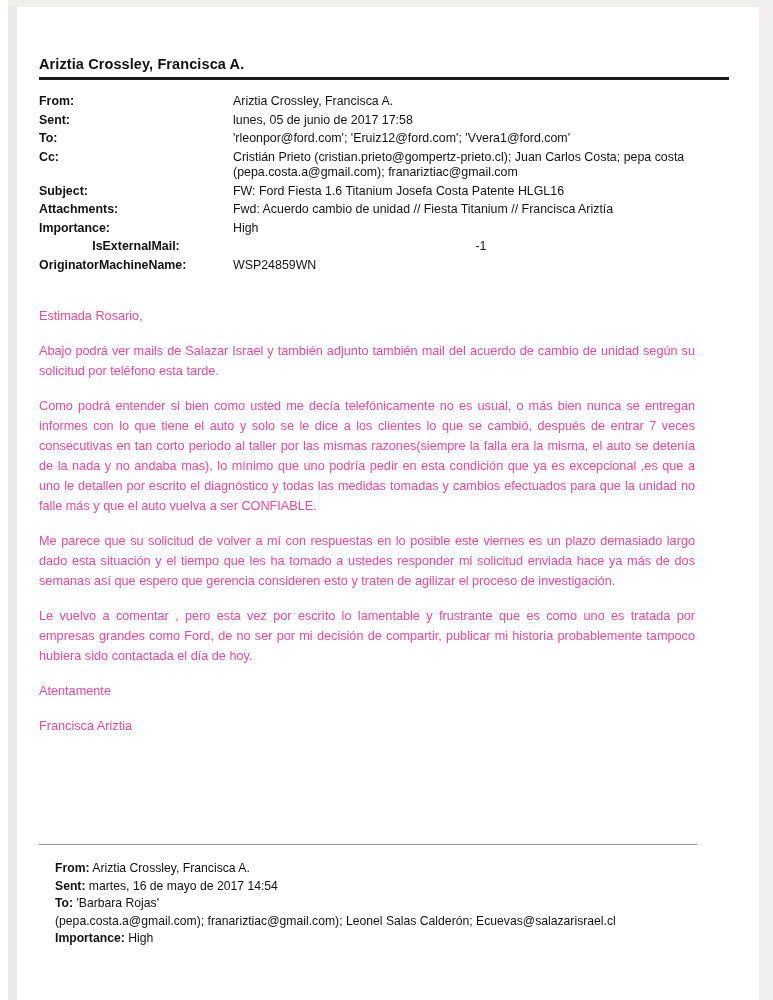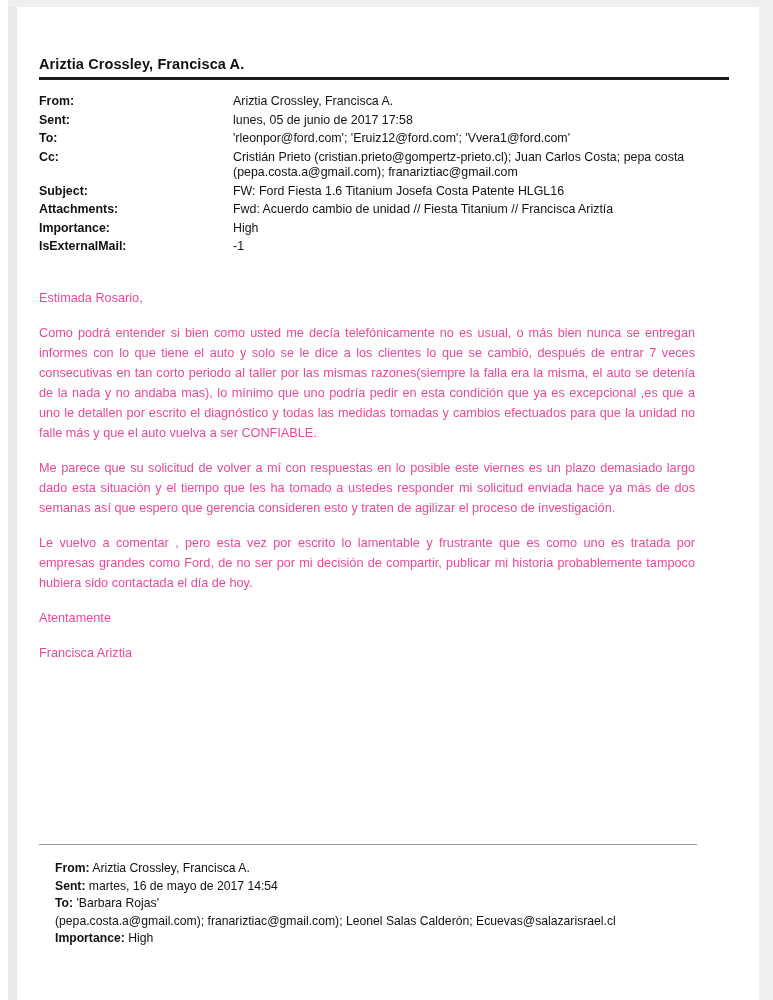--- a/index.html
+++ b/index.html
@@ -74,21 +74,21 @@
   td.lbl {
     font-weight: bold;
     width: 194px;
     white-space: nowrap;
     color: #111;
   }
   td.val {
     color: #141414;
   }
   .gap-row td { padding-top: 13px; }
-  .gap-row2 td { padding-top: 13px; }
+  .gap-row2 td { padding-top: 13px; text-align: center; }
   .body-block {
     margin-top: 30px;
     font-size: 12.7px;
     line-height: 20px;
     color: #ec4899;
   }
   .body-block p {
     margin: 0 0 15px 0;
     text-align: justify;
     width: 656px;
@@ -164,25 +164,30 @@
         <td class="val">Fwd: Acuerdo cambio de unidad // Fiesta Titanium // Francisca Ariztía</td>
       </tr>
       <tr class="gap-row">
         <td class="lbl">Importance:</td>
         <td class="val">High</td>
       </tr>
       <tr class="gap-row2">
         <td class="lbl">IsExternalMail:</td>
         <td class="val">-1</td>
       </tr>
+      <tr>
+        <td class="lbl">OriginatorMachineName:</td>
+        <td class="val">WSP24859WN</td>
+      </tr>
     </tbody>
       </table>
 
     <div class="body-block">
       <p class="noalign">Estimada Rosario,</p>
+      <p>Abajo podrá ver mails de Salazar Israel y  también adjunto también mail del acuerdo de cambio de unidad según su solicitud por teléfono esta tarde.</p>
       <p>Como podrá entender si bien como usted me decía telefónicamente no es usual, o más bien nunca se entregan informes con lo que tiene el auto y solo se le dice a los clientes lo que se cambió, después de entrar 7 veces consecutivas en tan corto periodo al taller por las mismas razones(siempre la falla era la misma, el auto se detenía de la nada y no andaba mas), lo mínimo que uno podría pedir en esta condición que ya es excepcional ,es que a uno le detallen por escrito el diagnóstico y todas las medidas tomadas y cambios efectuados para que la unidad no falle más y que el auto vuelva a ser CONFIABLE.</p>
       <p>Me parece que su solicitud de volver a mí con respuestas en lo posible este viernes es un plazo demasiado largo dado esta situación y el tiempo que les ha tomado a ustedes responder mi solicitud enviada hace ya más de dos semanas así que espero que  gerencia consideren esto y traten de agilizar el proceso de investigación.</p>
       <p>Le vuelvo a comentar , pero esta vez por escrito lo lamentable y frustrante que es como uno es tratada por empresas grandes  como Ford,  de no ser por mi decisión de compartir, publicar mi historia probablemente tampoco hubiera sido contactada el día de hoy.</p>
       <p class="noalign sig">Atentamente</p>
       <p class="noalign">Francisca Ariztia</p>
     </div>
   </div>
 
   <div class="divider"></div>
 

